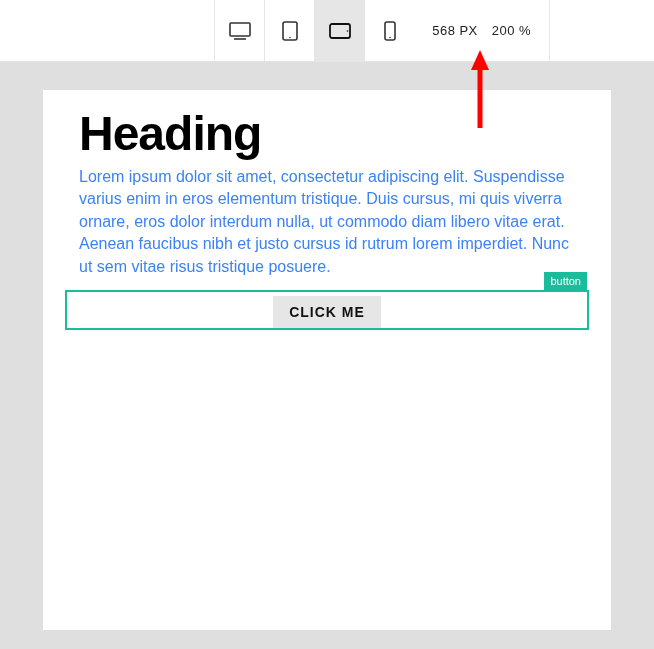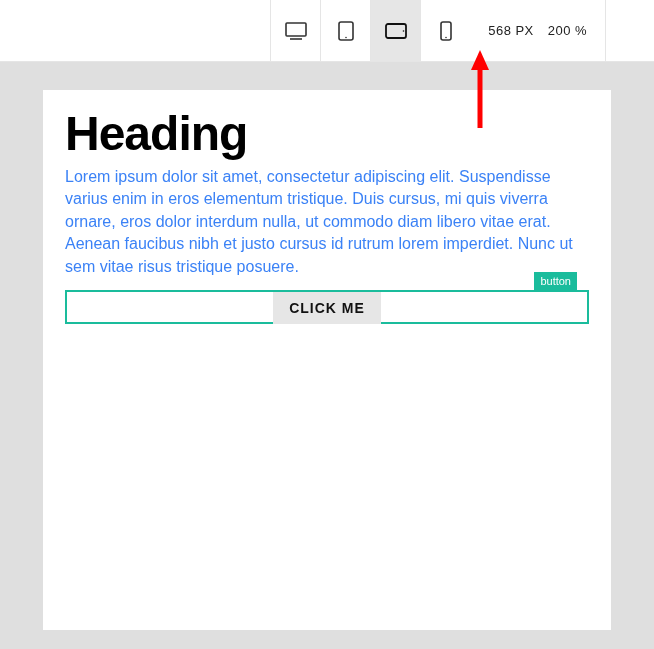--- a/index.html
+++ b/index.html
@@ -6,21 +6,21 @@
   html, body { width: 654px; height: 649px; font-family: -apple-system, BlinkMacSystemFont, "Segoe UI", Helvetica, Arial, sans-serif; }
   body { background: #fff; overflow: hidden; }
 
   .topbar {
     height: 62px;
     background: #fff;
     border-bottom: 1px solid #e5e5e5;
     display: flex;
     justify-content: flex-end;
     align-items: stretch;
-    padding-right: 48px;
+    padding-right: 104px;
   }
   .device-btn {
     width: 50px;
     display: flex;
     align-items: center;
     justify-content: center;
     border-left: 1px solid #e5e5e5;
     cursor: pointer;
   }
   .device-btn:last-of-type { border-right: 1px solid #e5e5e5; }
@@ -44,21 +44,21 @@
     overflow: auto;
   }
   .canvas {
     background: #fff;
     width: 568px;
     min-height: 540px;
     margin: 0 auto;
     padding: 20px 0 0 0;
     position: relative;
   }
-  .content { padding: 0 22px; }
+  .content { padding: 0 36px; }
 
   .heading {
     font-size: 48px;
     font-weight: 800;
     letter-spacing: -1px;
     line-height: 1;
     color: #000;
     margin-bottom: 8px;
   }
   .paragraph {
@@ -67,34 +67,34 @@
     color: #3b82f6;
   }
 
   .selection-wrap {
     position: relative;
     margin: 12px 22px 0 22px;
   }
   .selection-tag {
     position: absolute;
     top: -18px;
-    right: 12px;
+    right: 2px;
     background: #1abc9c;
     color: #fff;
     font-size: 11px;
     padding: 2px 6px;
     line-height: 14px;
   }
   .btn-outline {
     border: 2px solid #1abc9c;
     background: #fff;
     display: flex;
-    align-items: flex-start;
+    align-items: flex-end;
     justify-content: center;
-    height: 34px;
+    height: 40px;
   }
   .btn-inner {
     background: #e6e6e6;
     padding: 8px 16px;
     font-weight: 800;
     letter-spacing: 1px;
     font-size: 14px;
     color: #111;
   }
 

